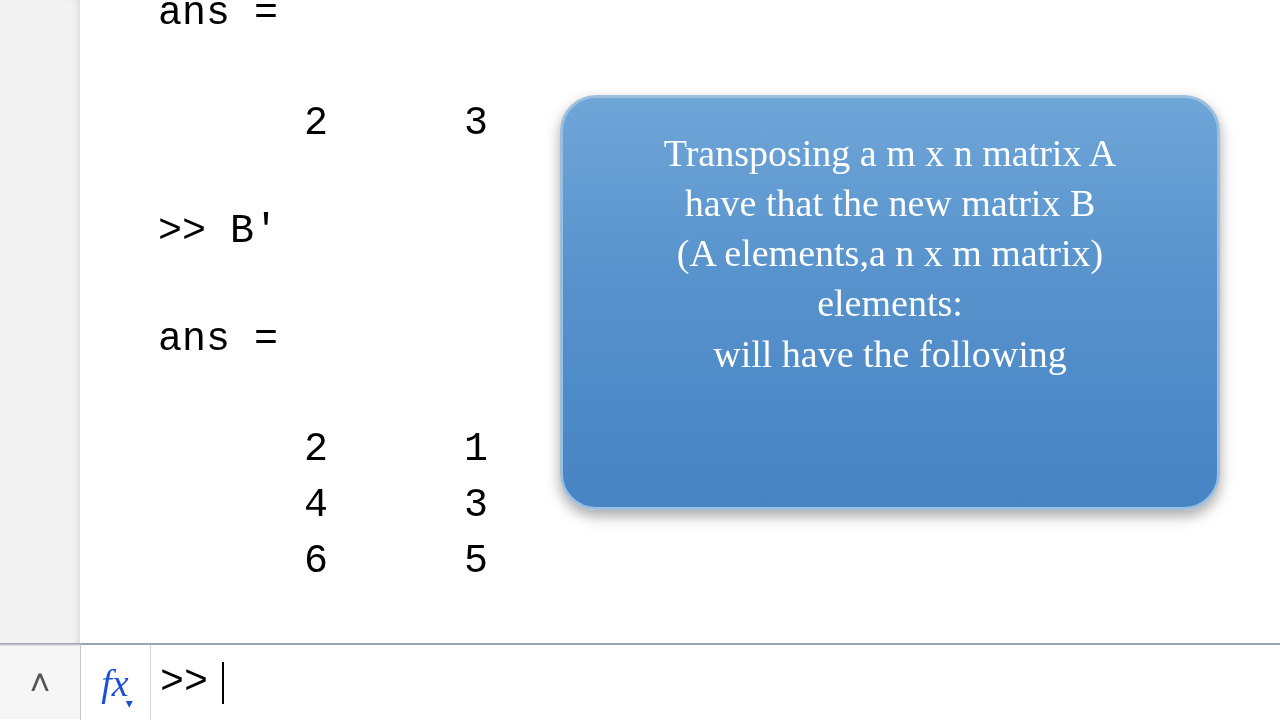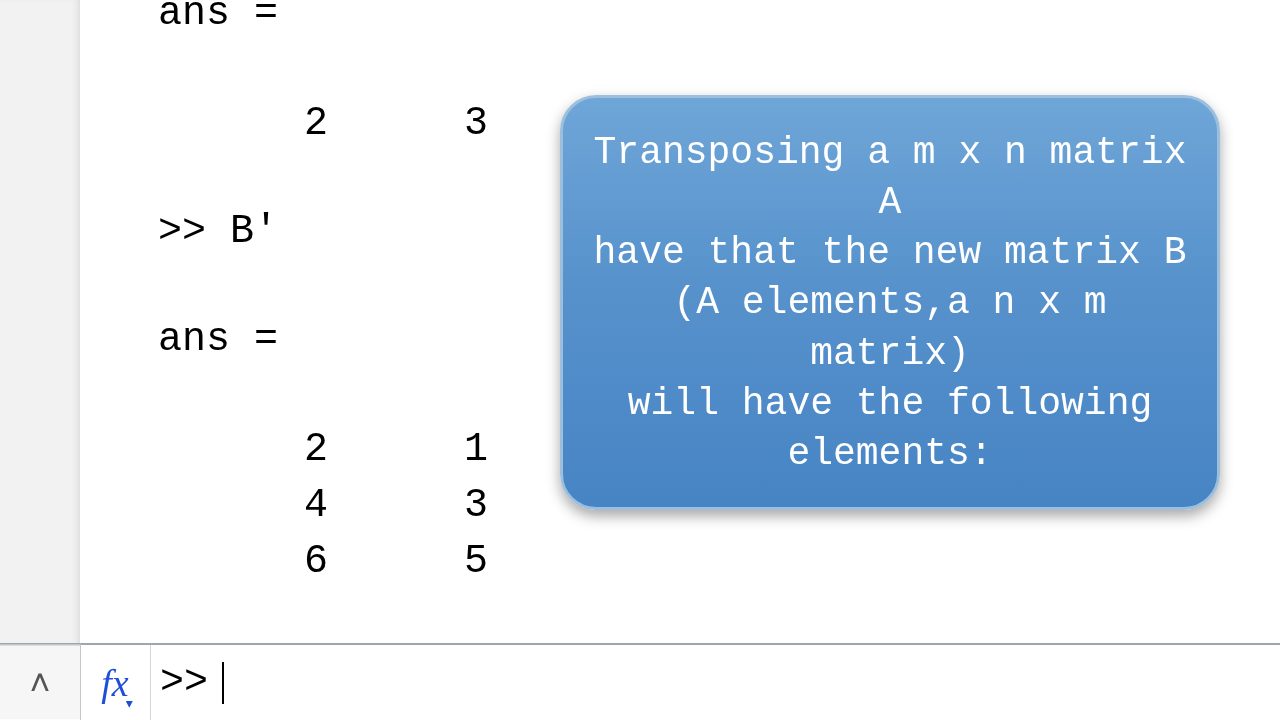--- a/index.html
+++ b/index.html
@@ -19,21 +19,21 @@
   .chev{font-size:36px;color:#555;font-family:Arial,sans-serif;line-height:1}
   .fx-box{position:absolute;left:80px;bottom:0;width:70px;height:75px;display:flex;align-items:center;justify-content:center;border-right:1px solid #d6d6d6}
   .fx{font-family:"Times New Roman",serif;font-style:italic;font-size:38px;color:#1d4ed8;position:relative}
   .fx-arrow{font-style:normal;font-size:14px;font-family:Arial,sans-serif;position:absolute;right:-4px;bottom:-6px}
   .prompt-text{position:absolute;left:160px;bottom:0;height:75px;display:flex;align-items:center;font-family:"Courier New",monospace;font-size:40px;color:#000}
   .caret{display:inline-block;width:2px;height:42px;background:#000;margin-left:14px;vertical-align:middle}
   
   .callout{position:absolute;left:560px;top:95px;width:660px;height:415px;border-radius:36px;
     background:linear-gradient(to bottom,#6fa6d8 0%,#5792cc 45%,#4784c4 100%);
     border:3px solid #9cbfdd;box-shadow:0 6px 14px rgba(0,0,0,.35);
-    color:#fff;font-family:Liberation Mono, monospace;font-size:38px;text-align:center;
+    color:#fff;font-family:Liberation Serif, serif;font-size:38px;text-align:center;
     display:flex;flex-direction:column;align-items:center;justify-content:flex-start;padding:30px 30px 20px 30px;box-sizing:border-box}
   .callout .para{line-height:1.32}
   .callout .gap{height:54px}
 </style>
 </head>
 <body>
 
 <div class="stage">
 
   <div class="gutter"></div>
@@ -66,22 +66,22 @@
         <span class="cell">5</span>
       </div>
     </div>
   </div>
 
   <div class="callout">
     <div class="para">
       <div>Transposing a m x n matrix A</div>
       <div>have that the new matrix B</div>
       <div>(A elements,a n x m matrix)</div>
+      <div>elements:</div>
       <div>will have the following</div>
-      <div>elements:</div>
     </div>
     <div class="gap"></div>
   </div>
 
   <div class="prompt-bar">
     <div class="chev-box">
       <span class="chev">˄</span>
     </div>
     <div class="fx-box">
       <span class="fx">

